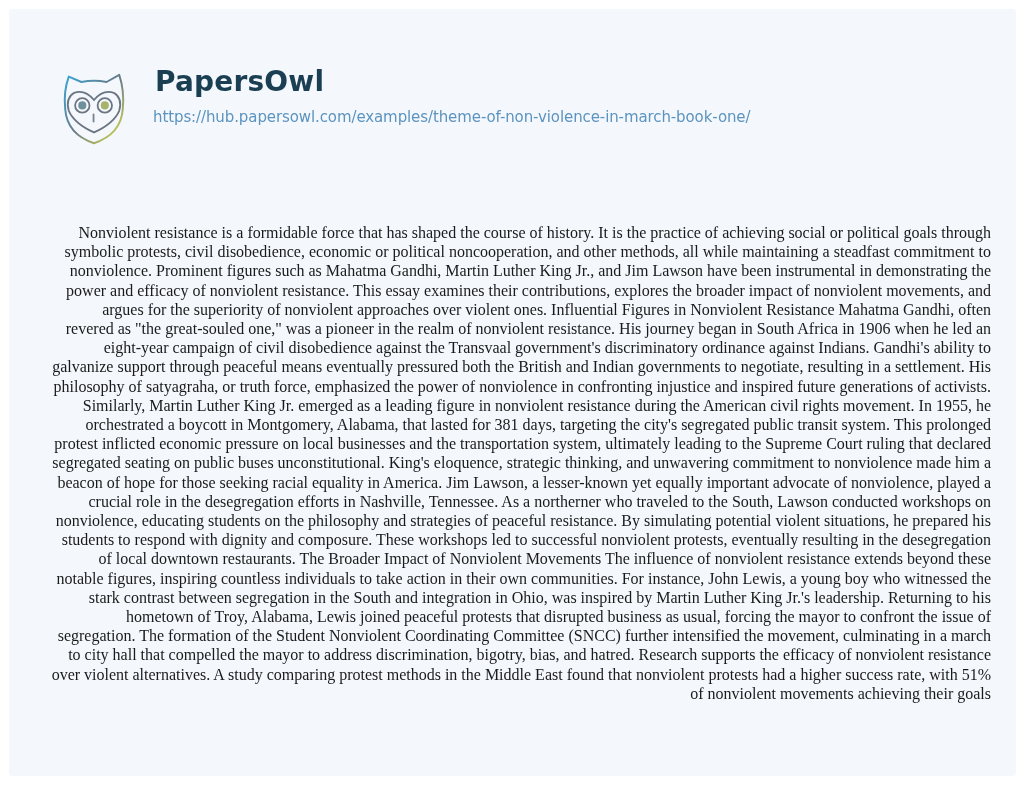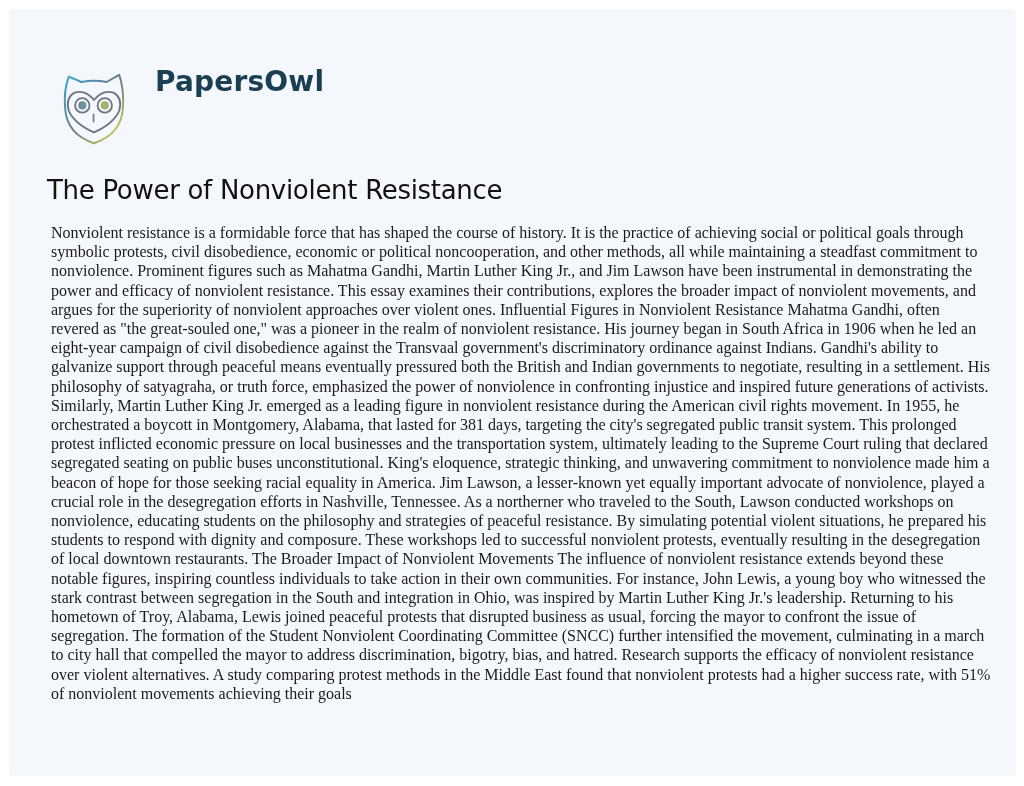--- a/index.html
+++ b/index.html
@@ -12,20 +12,21 @@
     }
     .page {
       position: absolute;
       left: 9px;
       top: 9px;
       width: 1007px;
       height: 767px;
       background: #f4f8fc;
       border-radius: 3px;
       overflow: hidden;
+      text-align: right;
     }
     .header {
       position: absolute;
       left: 0;
       top: 0;
       width: 100%;
       height: 150px;
     }
     .logo {
       position: absolute;
@@ -96,17 +97,17 @@
       <path d="M50 40 Q40 28 28 32 Q18 38 22 52 Q28 66 50 76 Q72 66 78 52 Q82 38 72 32 Q60 28 50 40 Z" fill="none" stroke="#6b7682" stroke-width="2"></path>
 
       <circle cx="37" cy="46" r="8" fill="none" stroke="#6b7682" stroke-width="2"></circle>
       <circle cx="37" cy="46" r="4.5" fill="#6f8f9c"></circle>
       <circle cx="62" cy="46" r="8" fill="none" stroke="#6b7682" stroke-width="2"></circle>
       <circle cx="62" cy="46" r="4.5" fill="#a8b26a"></circle>
 
       <path d="M49.5 56 L49.5 64" stroke="#7a838c" stroke-width="2" stroke-linecap="round"></path>
     </svg>
     <div class="brand">PapersOwl</div>
+    <a class="url">https://hub.papersowl.com/examples/theme-of-non-violence-in-march-book-one/</a>
   </div>
 
-  <h1 class="title">The Power of Nonviolent Resistance</h1>
   <p class="body-text">Nonviolent resistance is a formidable force that has shaped the course of history. It is the practice of achieving social or political goals through symbolic protests, civil disobedience, economic or political noncooperation, and other methods, all while maintaining a steadfast commitment to nonviolence. Prominent figures such as Mahatma Gandhi, Martin Luther King Jr., and Jim Lawson have been instrumental in demonstrating the power and efficacy of nonviolent resistance. This essay examines their contributions, explores the broader impact of nonviolent movements, and argues for the superiority of nonviolent approaches over violent ones. Influential Figures in Nonviolent Resistance Mahatma Gandhi, often revered as "the great-souled one," was a pioneer in the realm of nonviolent resistance. His journey began in South Africa in 1906 when he led an eight-year campaign of civil disobedience against the Transvaal government's discriminatory ordinance against Indians. Gandhi's ability to galvanize support through peaceful means eventually pressured both the British and Indian governments to negotiate, resulting in a settlement. His philosophy of satyagraha, or truth force, emphasized the power of nonviolence in confronting injustice and inspired future generations of activists. Similarly, Martin Luther King Jr. emerged as a leading figure in nonviolent resistance during the American civil rights movement. In 1955, he orchestrated a boycott in Montgomery, Alabama, that lasted for 381 days, targeting the city's segregated public transit system. This prolonged protest inflicted economic pressure on local businesses and the transportation system, ultimately leading to the Supreme Court ruling that declared segregated seating on public buses unconstitutional. King's eloquence, strategic thinking, and unwavering commitment to nonviolence made him a beacon of hope for those seeking racial equality in America. Jim Lawson, a lesser-known yet equally important advocate of nonviolence, played a crucial role in the desegregation efforts in Nashville, Tennessee. As a northerner who traveled to the South, Lawson conducted workshops on nonviolence, educating students on the philosophy and strategies of peaceful resistance. By simulating potential violent situations, he prepared his students to respond with dignity and composure. These workshops led to successful nonviolent protests, eventually resulting in the desegregation of local downtown restaurants. The Broader Impact of Nonviolent Movements The influence of nonviolent resistance extends beyond these notable figures, inspiring countless individuals to take action in their own communities. For instance, John Lewis, a young boy who witnessed the stark contrast between segregation in the South and integration in Ohio, was inspired by Martin Luther King Jr.'s leadership. Returning to his hometown of Troy, Alabama, Lewis joined peaceful protests that disrupted business as usual, forcing the mayor to confront the issue of segregation. The formation of the Student Nonviolent Coordinating Committee (SNCC) further intensified the movement, culminating in a march to city hall that compelled the mayor to address discrimination, bigotry, bias, and hatred. Research supports the efficacy of nonviolent resistance over violent alternatives. A study comparing protest methods in the Middle East found that nonviolent protests had a higher success rate, with 51% of nonviolent movements achieving their goals</p>
 </div>
 
 </body></html>

